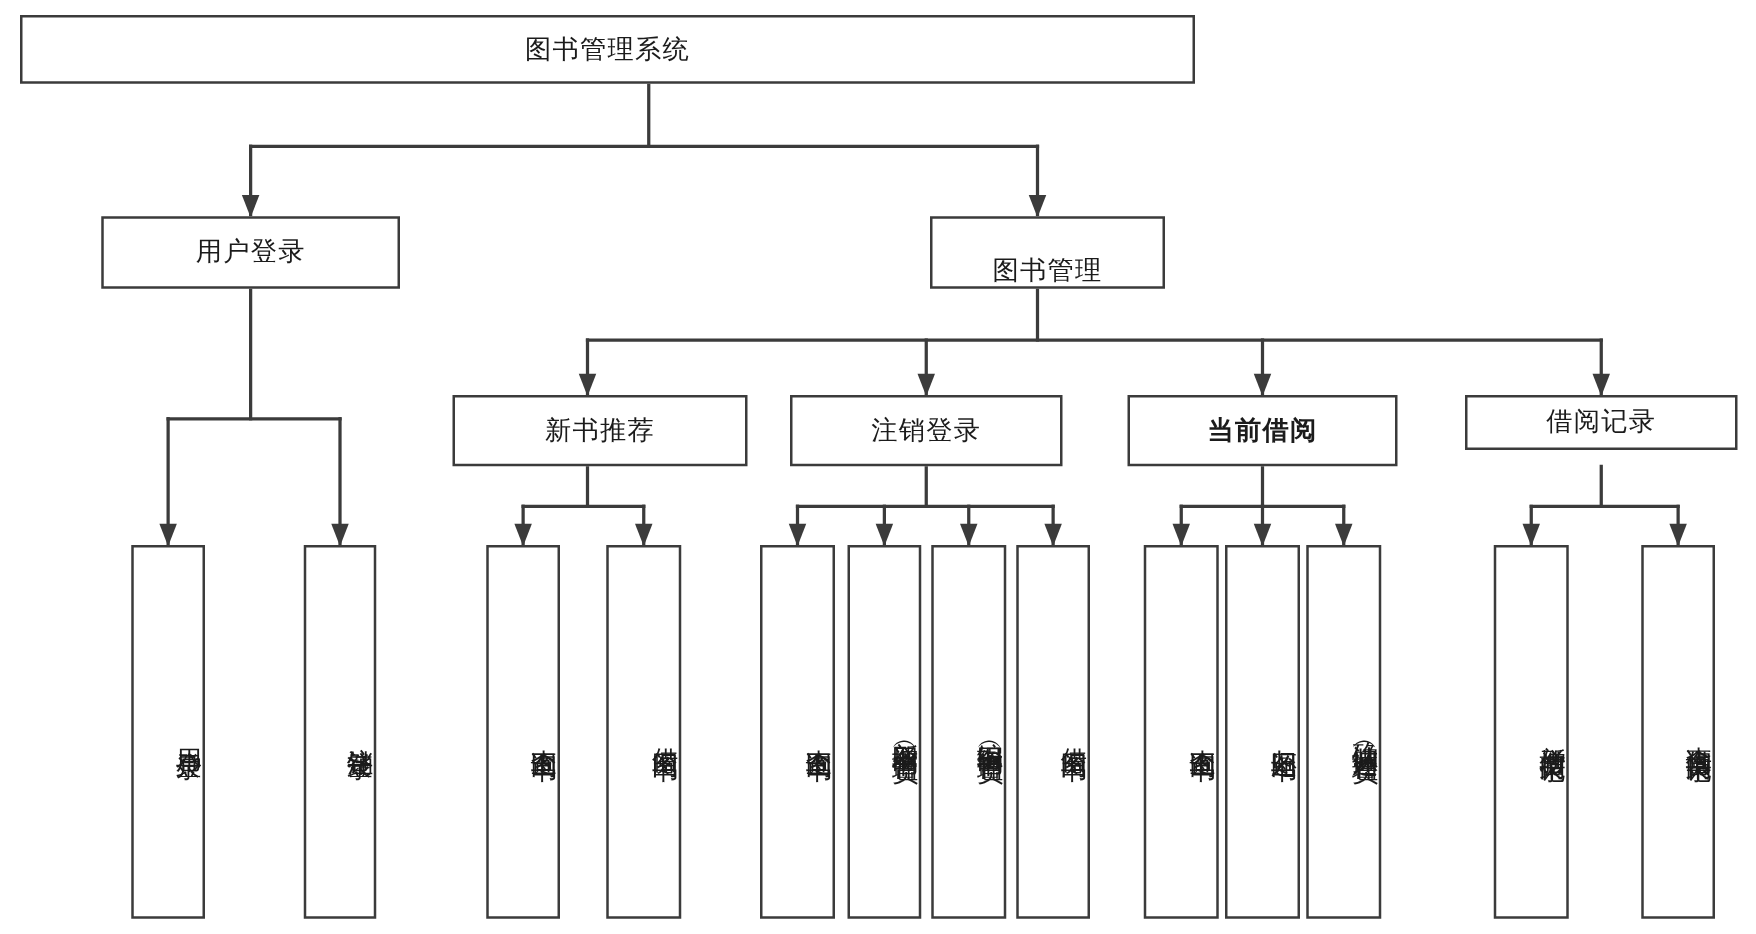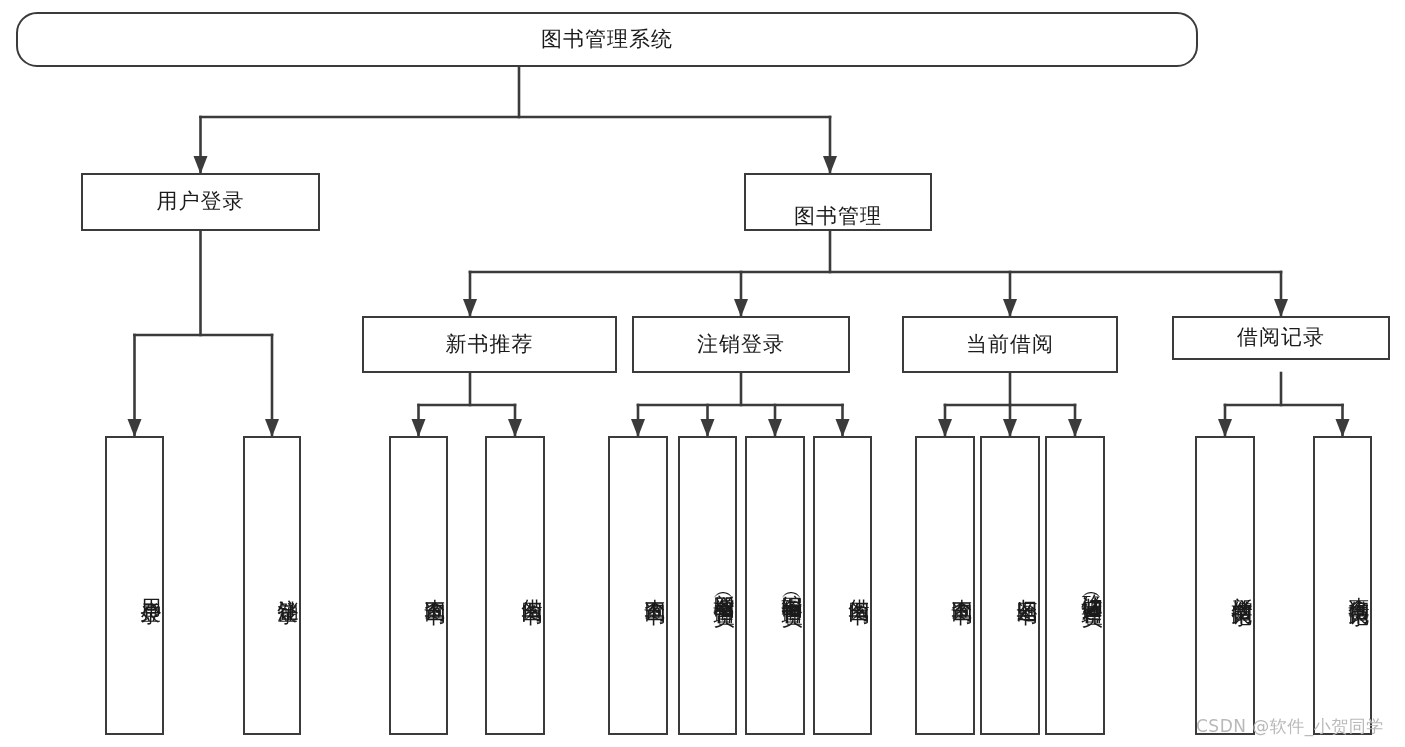--- a/index.html
+++ b/index.html
@@ -118,36 +118,36 @@
       <line x1="1075" y1="405" x2="1075" y2="435" stroke="#3b3b3b" stroke-width="2.6" stroke-linecap="square"></line>
       <polygon points="1068,419 1082,419 1075,437" fill="#3b3b3b"></polygon>
       <line x1="1281" y1="373" x2="1281" y2="405" stroke="#3b3b3b" stroke-width="2.6" stroke-linecap="square"></line>
       <line x1="1225" y1="405" x2="1342.5" y2="405" stroke="#3b3b3b" stroke-width="2.6" stroke-linecap="square"></line>
       <line x1="1225" y1="405" x2="1225" y2="435" stroke="#3b3b3b" stroke-width="2.6" stroke-linecap="square"></line>
       <polygon points="1218,419 1232,419 1225,437" fill="#3b3b3b"></polygon>
       <line x1="1342.5" y1="405" x2="1342.5" y2="435" stroke="#3b3b3b" stroke-width="2.6" stroke-linecap="square"></line>
       <polygon points="1335.5,419 1349.5,419 1342.5,437" fill="#3b3b3b"></polygon>
     </svg>
   <div id="nodes-layer">
-      <div class="node horiz" style="left: 16px; top: 12px; width: 1182px; height: 55px; border-radius: 21px;">
+      <div class="node horiz" style="left: 16px; top: 12px; width: 940px; height: 55px;">
         <span class="htext">图书管理系统</span>
       </div>
       <div class="node horiz" style="left: 81px; top: 173px; width: 239px; height: 58px;">
         <span class="htext">用户登录</span>
       </div>
       <div class="node horiz" style="left: 744px; top: 173px; width: 188px; height: 58px; align-items: flex-end;">
         <span class="htext">图书管理</span>
       </div>
-      <div class="node horiz" style="left: 362px; top: 316px; width: 255px; height: 57px;">
+      <div class="node horiz" style="left: 362px; top: 316px; width: 236px; height: 57px;">
         <span class="htext">新书推荐</span>
       </div>
       <div class="node horiz" style="left: 632px; top: 316px; width: 218px; height: 57px;">
         <span class="htext">注销登录</span>
       </div>
-      <div class="node horiz" style="left: 902px; top: 316px; width: 216px; height: 57px;">
+      <div class="node horiz" style="left: 902px; top: 316px; width: 216px; height: 57px; font-weight: bold;">
         <span class="htext">当前借阅</span>
       </div>
       <div class="node horiz" style="left: 1172px; top: 316px; width: 218px; height: 44px;">
         <span class="htext">借阅记录</span>
       </div>
       <div class="node vert" style="left: 105px; top: 436px; width: 59px; height: 299px;">
         <span class="vtext">用户登录</span>
       </div>
       <div class="node vert" style="left: 243px; top: 436px; width: 58px; height: 299px;">
         <span class="vtext">注销登录</span>
@@ -179,14 +179,13 @@
       <div class="node vert" style="left: 1045px; top: 436px; width: 60px; height: 299px;">
         <span class="vtext">确认归还（管理员）</span>
       </div>
       <div class="node vert" style="left: 1195px; top: 436px; width: 60px; height: 299px;">
         <span class="vtext">新增借阅记录</span>
       </div>
       <div class="node vert" style="left: 1313px; top: 436px; width: 59px; height: 299px;">
         <span class="vtext">查询借阅记录</span>
       </div>
     </div>
-  <div class="watermark" id="watermark" style="left: 1196px; top: 715px;">CSDN @软件_小贺同学</div>
 </div>
 
 </body></html>

